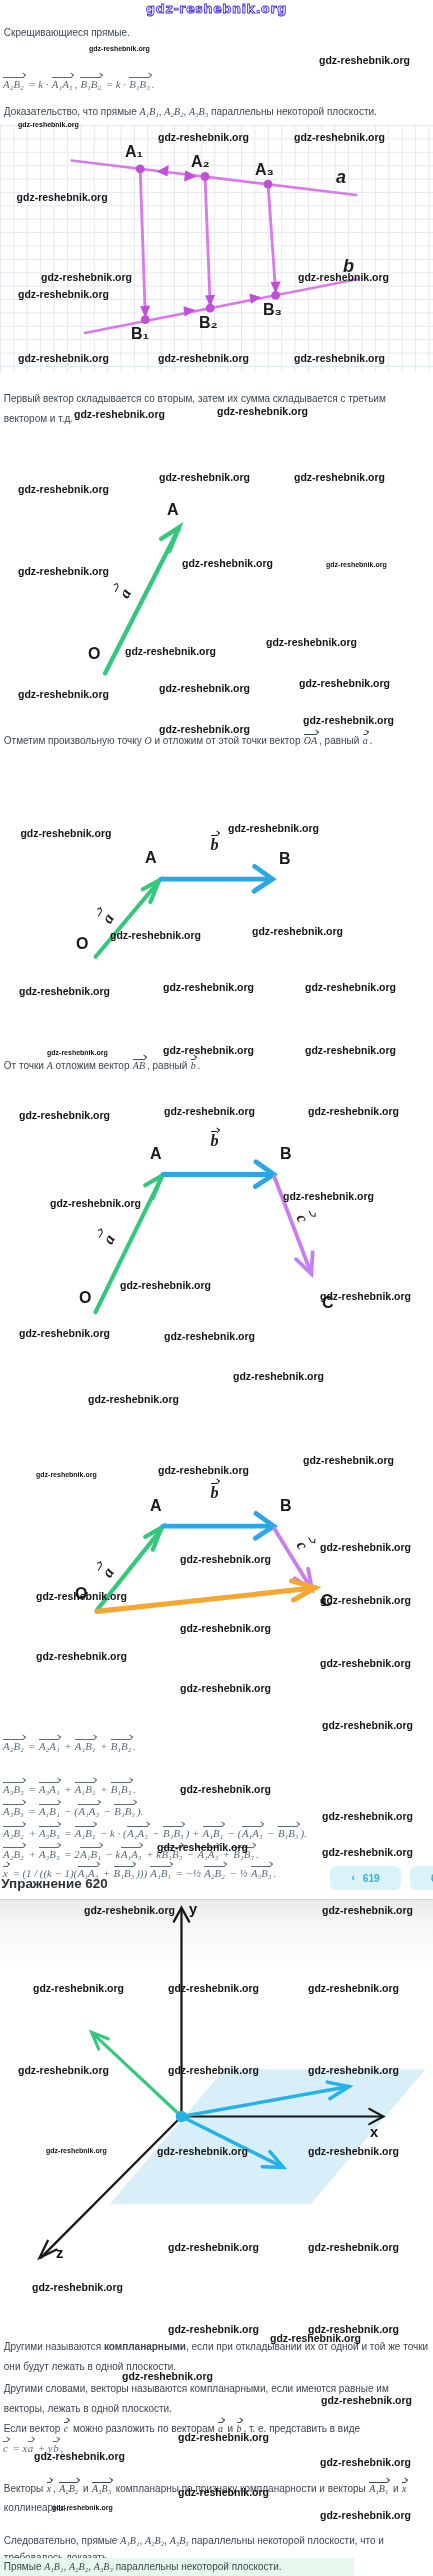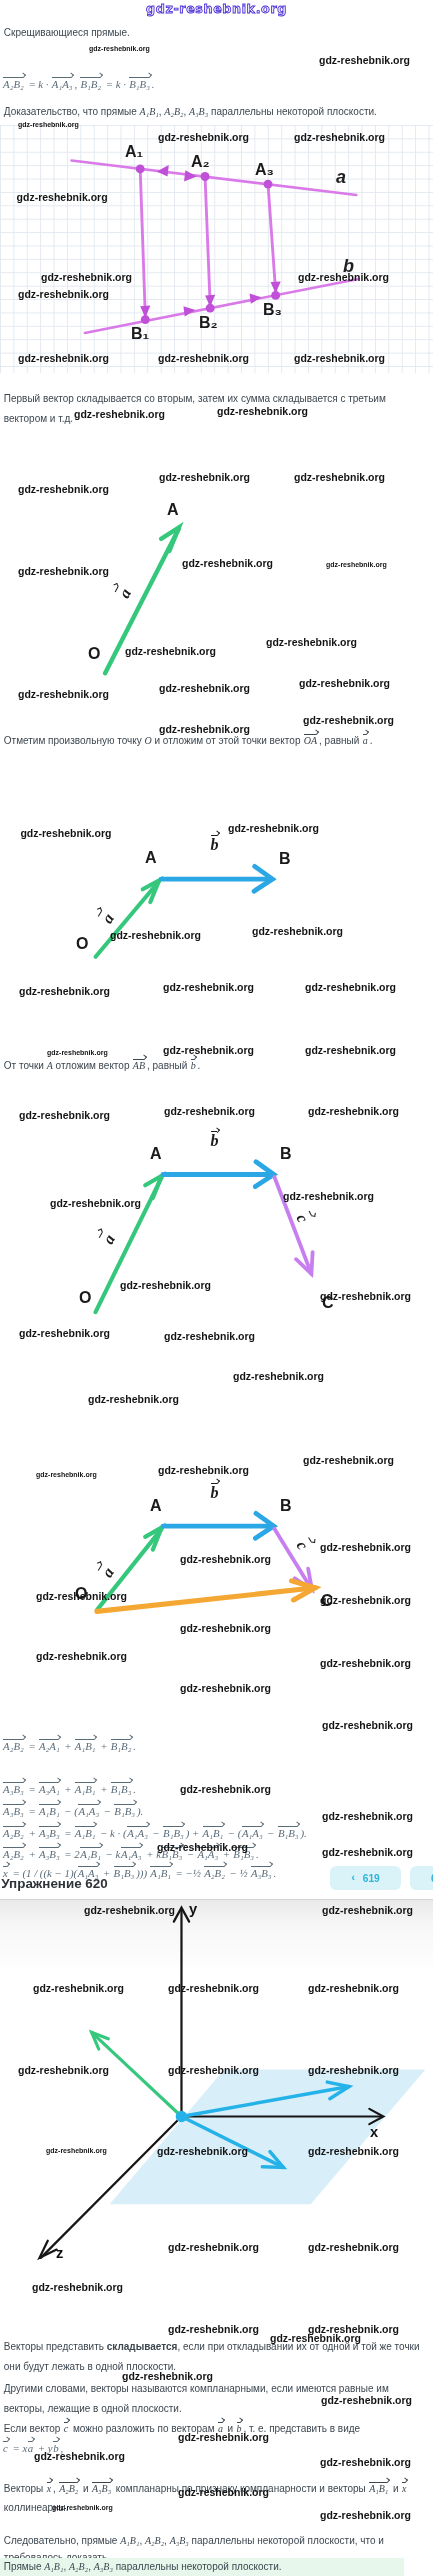--- a/index.html
+++ b/index.html
@@ -56,21 +56,21 @@
   
   .ex-title{position:absolute;left:1.3px;top:1876px;font:700 13.4px "Liberation Sans",sans-serif;
       color:var(--headingText);z-index:4;}
   .nav-btn{position:absolute;top:1866px;height:24px;border:none;border-radius:6.4px;
       background:var(--navBg);color:var(--navText);font:700 10.2px "Liberation Sans",sans-serif;
       display:flex;align-items:center;justify-content:center;gap:7.6px;z-index:4;cursor:pointer;}
   #nav-prev{left:330px;width:71px;}
   #nav-next{left:410px;width:59px;}
   .chev{font-size:11.5px;line-height:1;}
   
-  .answer{position:absolute;left:0;top:2558px;width:404px;height:18.5px;background:var(--answerBg);
+  .answer{position:absolute;left:0;top:2558px;width:354px;height:18.5px;background:var(--answerBg);
       z-index:4;}
   .answer .tline{position:absolute;top:0;line-height:18.5px;}
 </style>
 </head>
 <body>
 
 <div class="page">
 
   <div class="header-wm">gdz-reshebnik.org</div>
   <div id="wm-layer">
@@ -331,23 +331,23 @@
         <polyline points="412,419 445,420 424,395"></polyline>
       </g>
       <circle cx="285" cy="340" r="9" fill="var(--cyan)"></circle>
     </svg>
     <span class="axlabel" style="left:189px;top:1.3px">y</span>
     <span class="axlabel" style="left:370px;top:224px">x</span>
     <span class="axlabel" style="left:56px;top:345px">z</span>
   </div>
 
   <div class="tline" style="top:2337px">
-    <span>Векторы представить </span><b>складывается</b><span>, если при откладывании их от одной и той же точки они будут лежать в одной плоскости.</span>
-  </div>
-  <div class="tline" style="top:2379px">Другими словами, векторы называются компланарными, если имеются равные им векторы, лежащие в одной плоскости.</div>
+    <span>Другими называются </span><b>компланарными</b><span>, если при откладывании их от одной и той же точки они будут лежать в одной плоскости.</span>
+  </div>
+  <div class="tline" style="top:2379px">Другими словами, векторы называются компланарными, если имеются равные им векторы, лежать в одной плоскости.</div>
   <div class="tline" style="top:2419px">Если вектор <span class="vec">c</span> можно разложить по векторам <span class="vec">a</span> и <span class="vec">b</span>, т. е. представить в виде</div>
   <div class="fline" style="top:2439px"><span class="vec">c</span> = x<span class="vec">a</span> + y<span class="vec">b</span>,</div>
   <div class="tline" style="top:2479px;line-height:19px">Векторы <span class="vec">x</span>, <span class="vec">A₂B₂</span> и <span class="vec">A₃B₃</span> компланарны по признаку компланарности и векторы <span class="vec">A₁B₁</span> и <span class="vec">x</span> коллинеарны.</div>
   <div class="tline" style="top:2532px;line-height:17px">Следовательно, прямые <span class="mi">A₁B₁</span>, <span class="mi">A₂B₂</span>, <span class="mi">A₃B₃</span> параллельны некоторой плоскости, что и требовалось доказать.</div>
 
   <div class="answer">
     <div class="tline">Прямые <span class="mi">A₁B₁</span>, <span class="mi">A₂B₂</span>, <span class="mi">A₃B₃</span> параллельны некоторой плоскости.</div>
   </div>
 
 </div>

